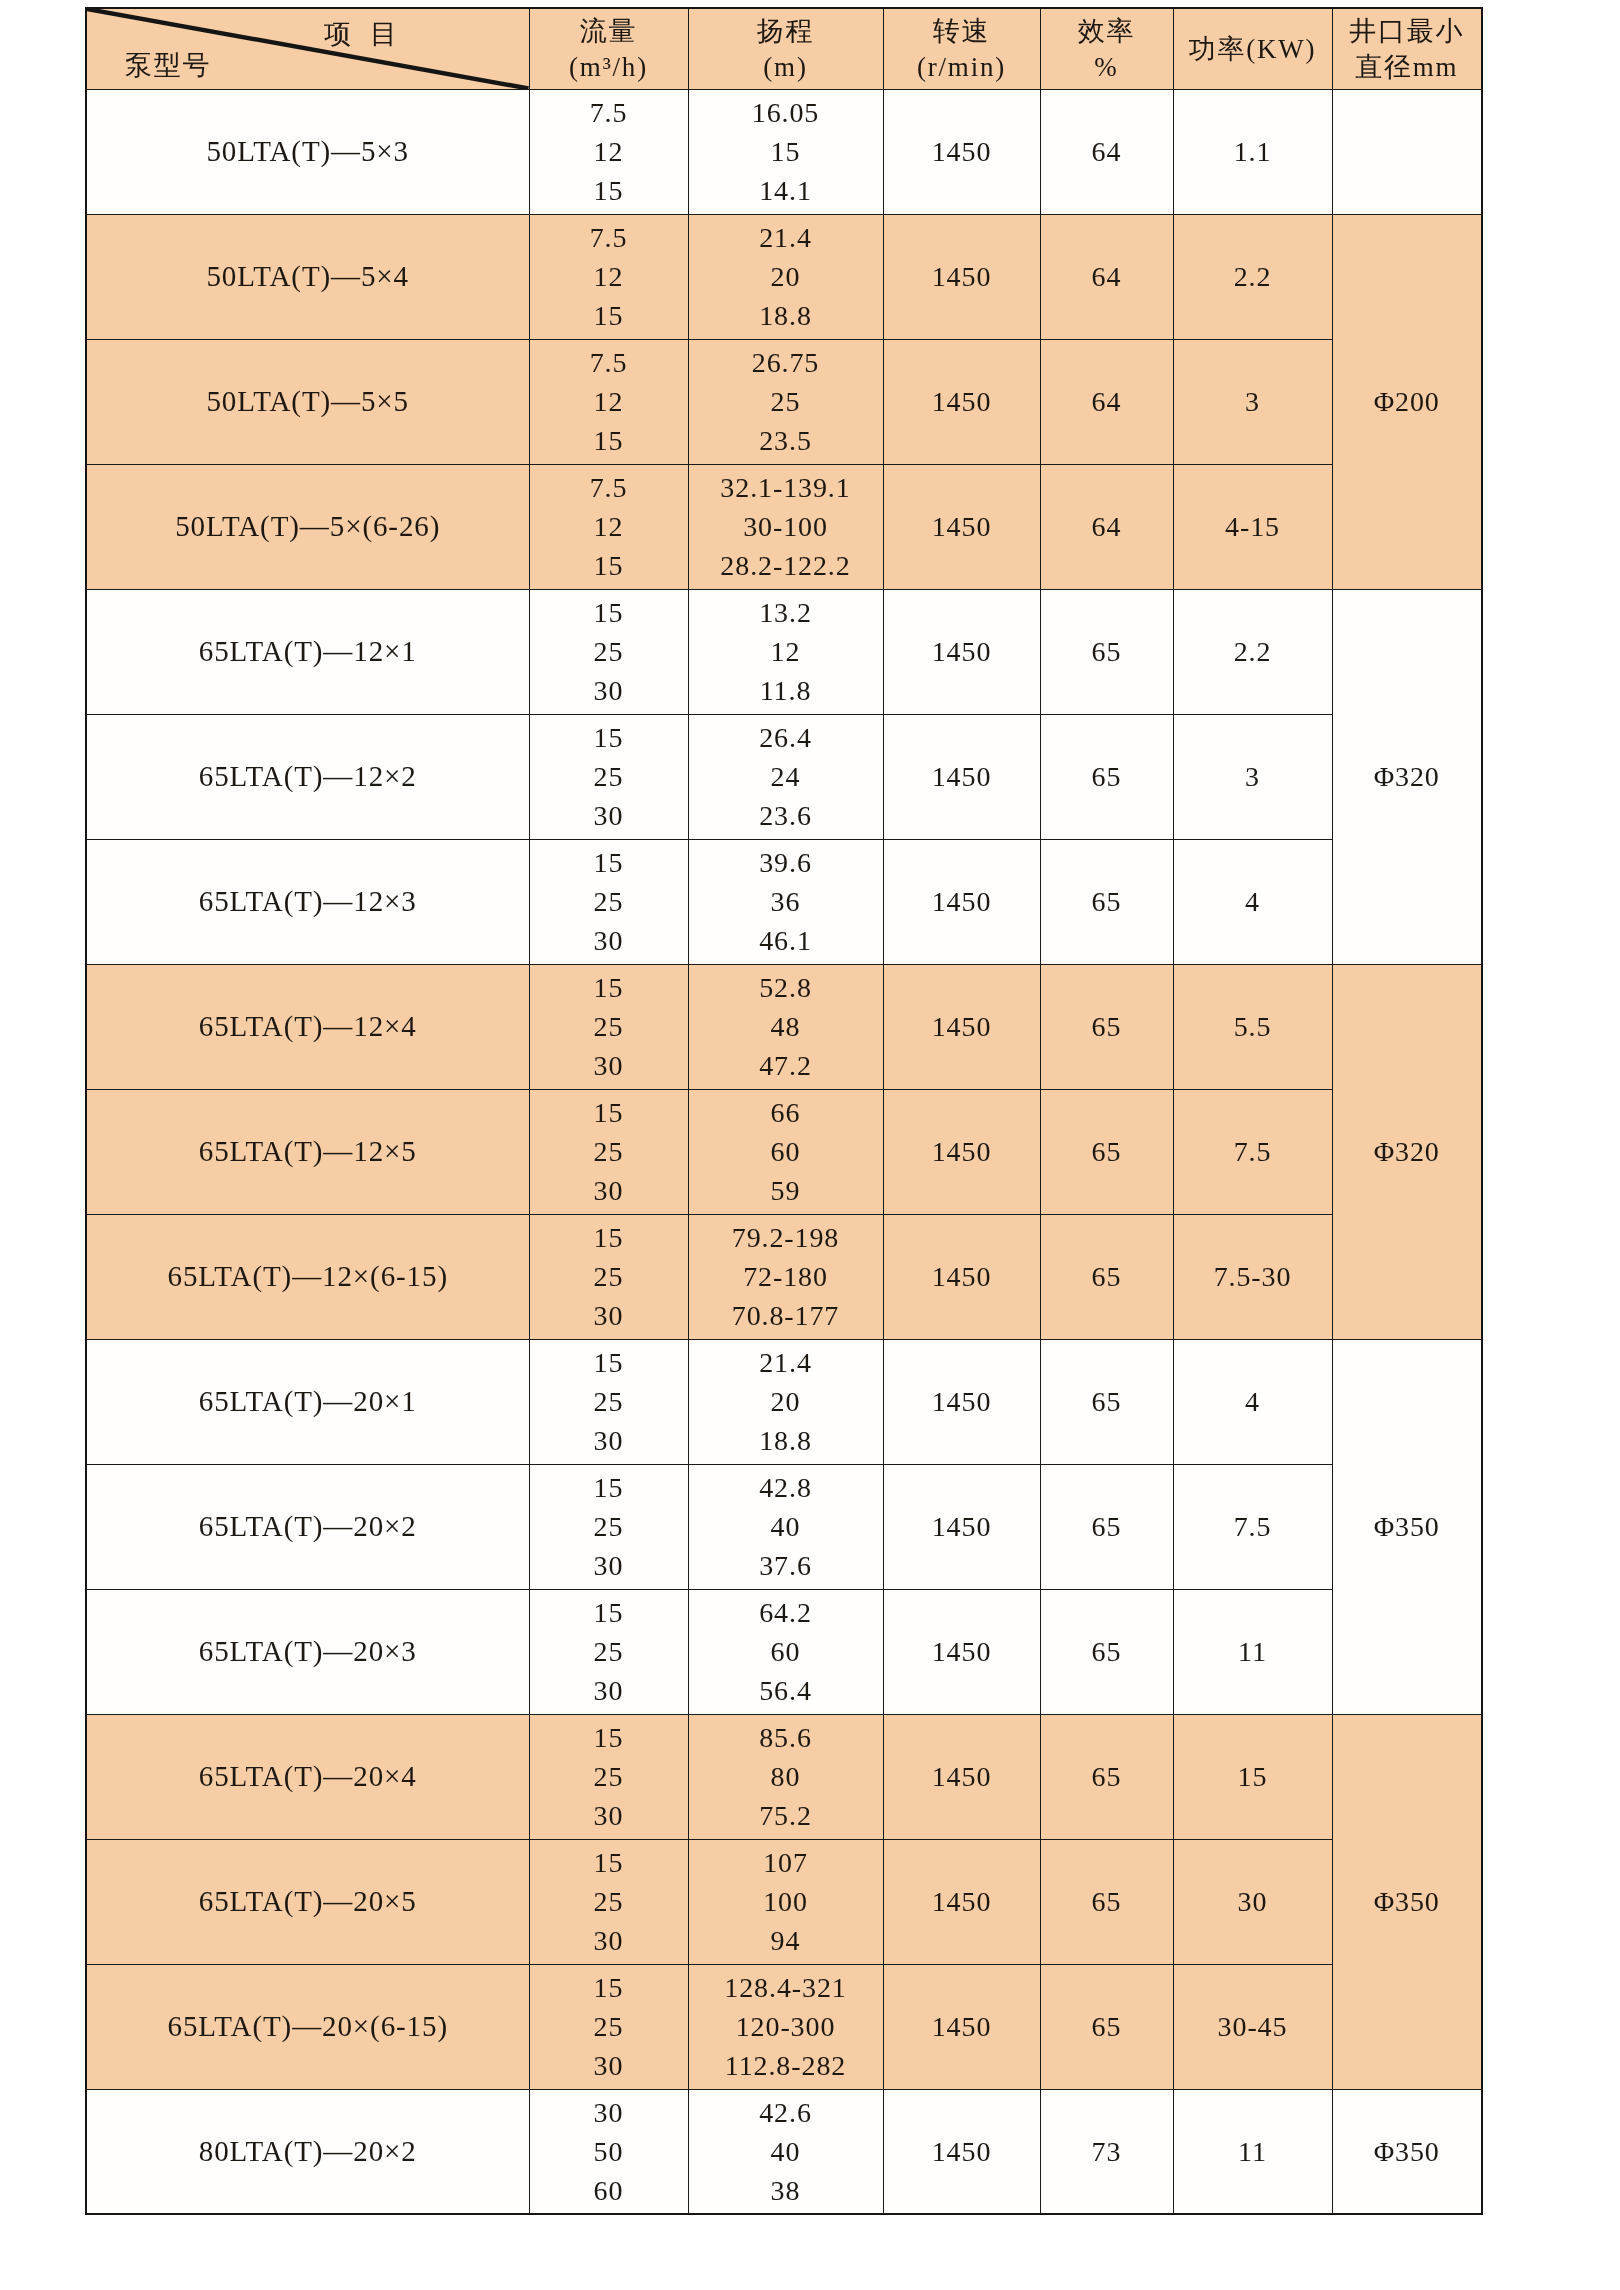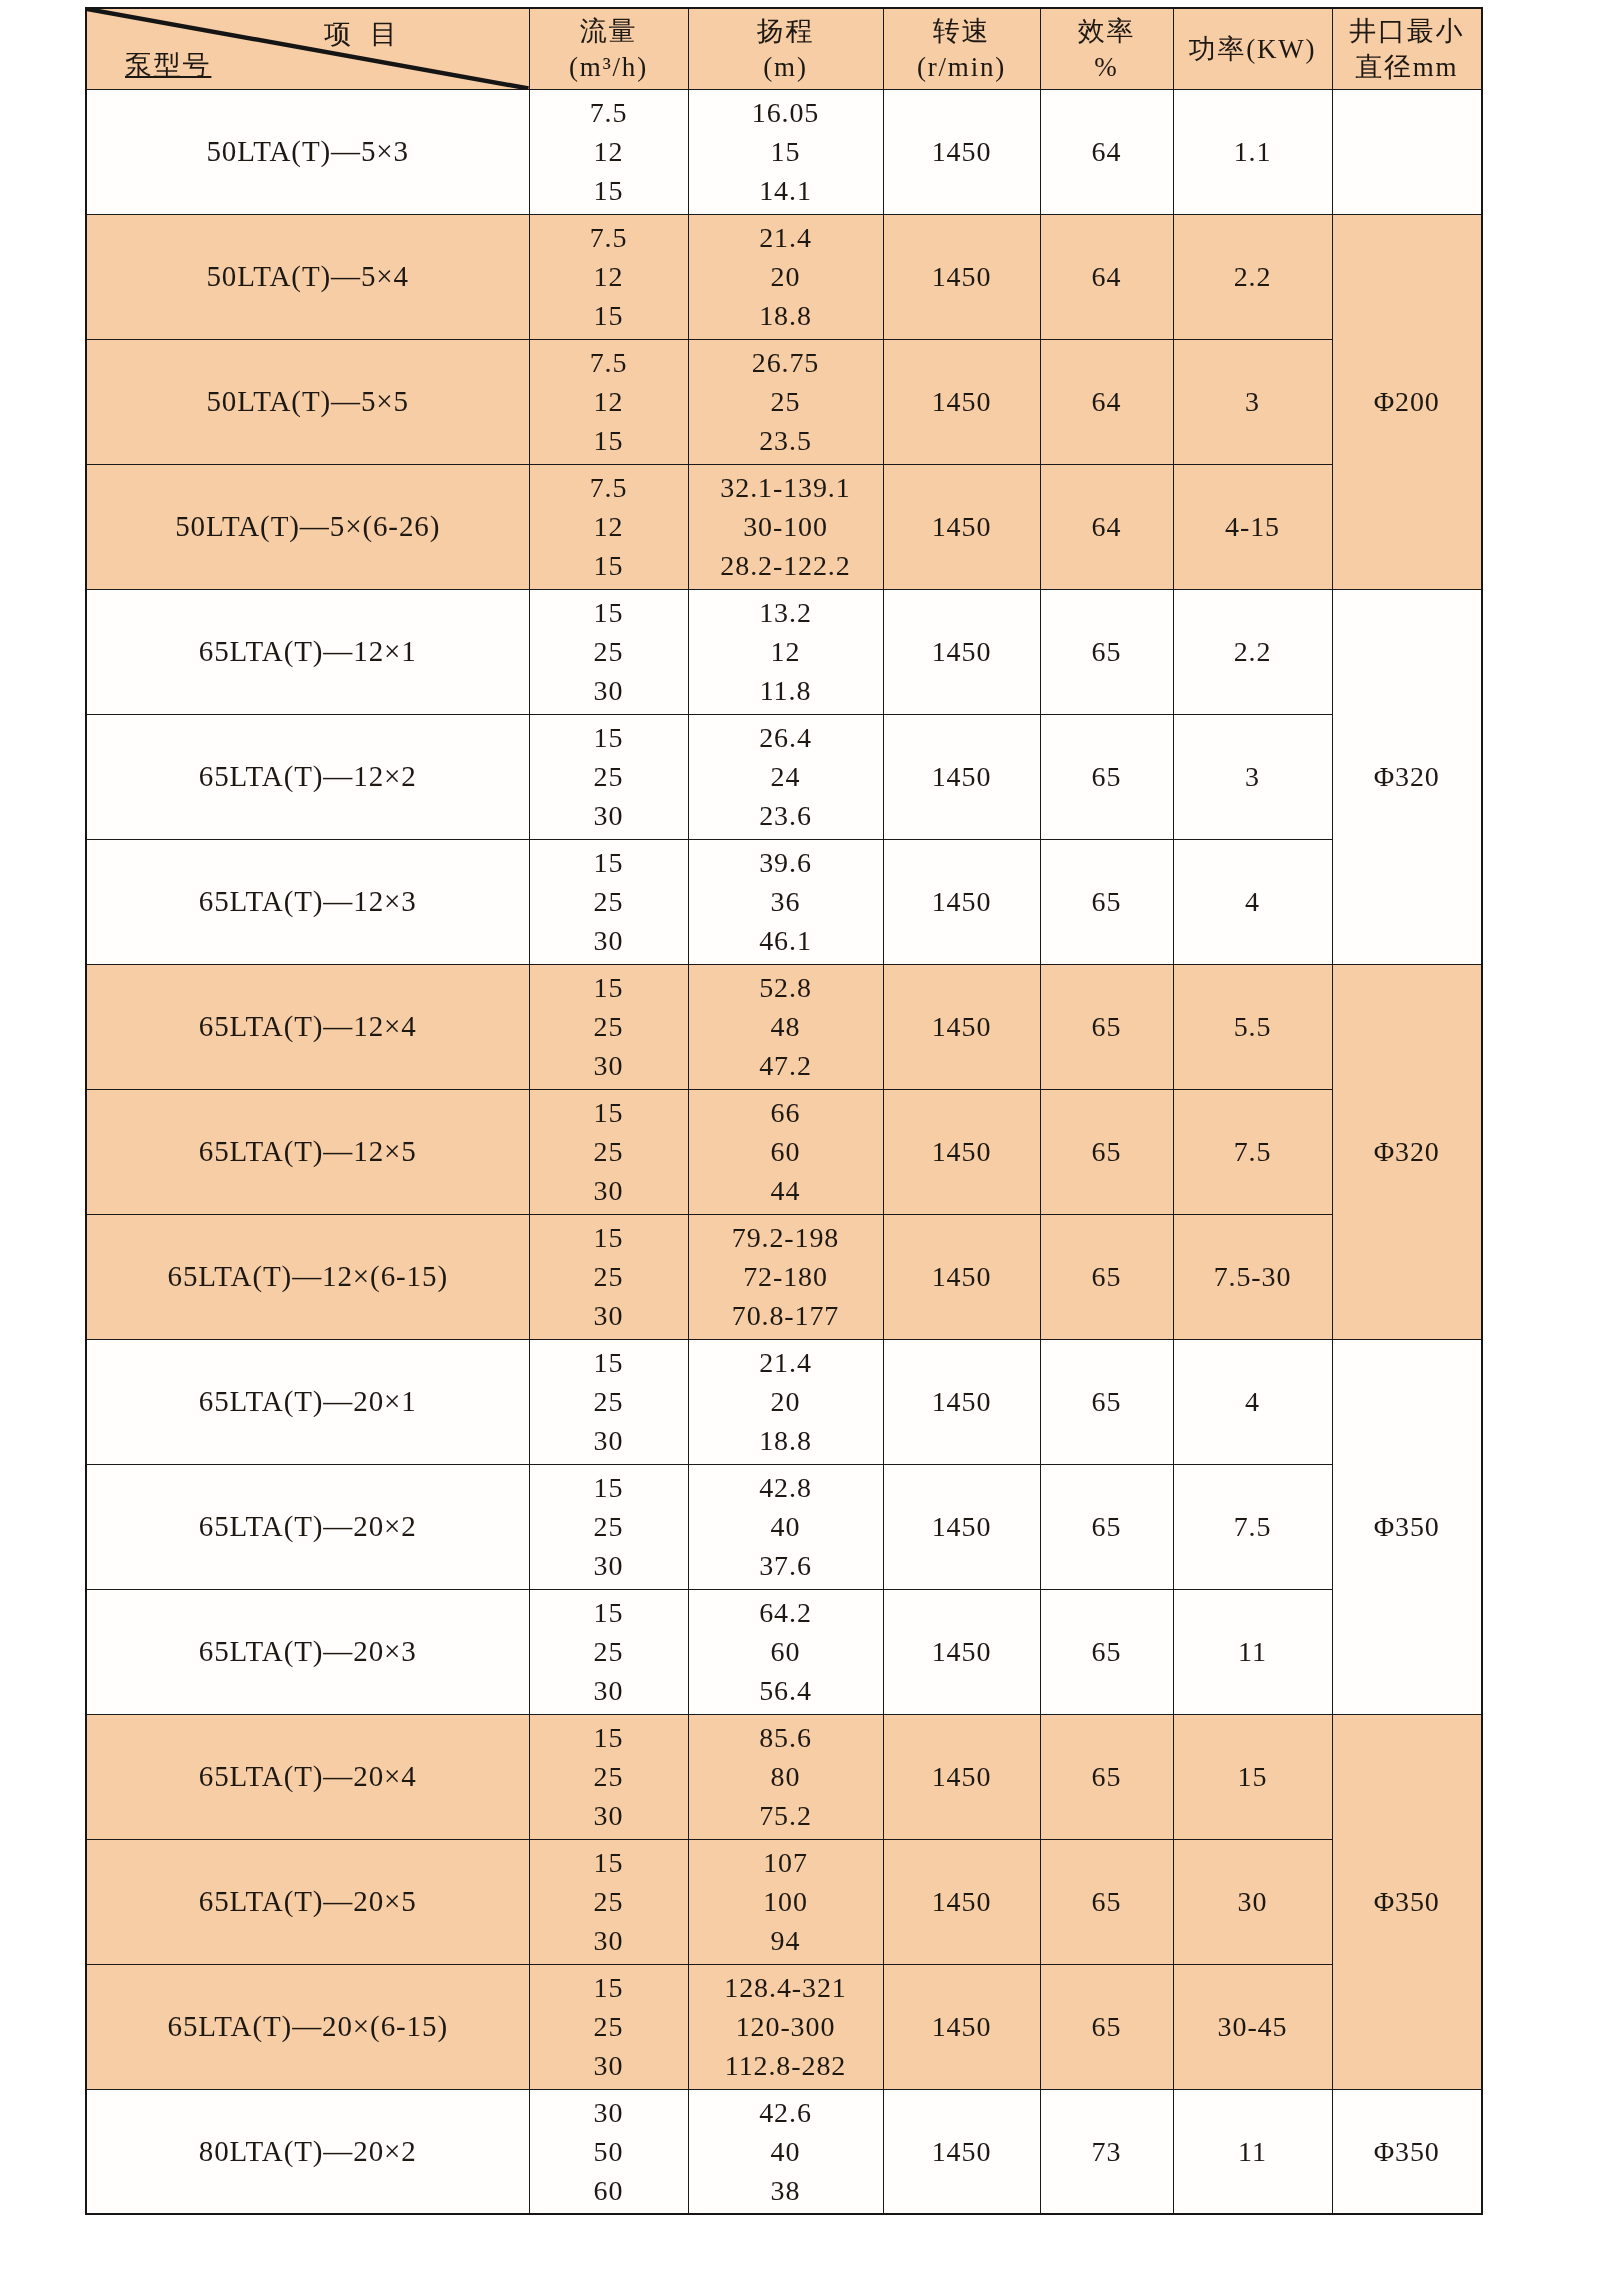--- a/index.html
+++ b/index.html
@@ -32,21 +32,21 @@
   .num{font-size:28px;line-height:39px;letter-spacing:0.9px;}
   .model{font-size:29px;letter-spacing:0.9px;}
   th.corner{position:relative;}
   th.corner svg{position:absolute;left:0;top:0;width:100%;height:100%;display:block;}
   .corner-top{
     position:absolute;top:7.2px;left:237px;
     font-size:27px;letter-spacing:1.8px;white-space:pre;
   }
   .corner-bottom{
     position:absolute;bottom:5.4px;left:38px;
-    font-size:27px;letter-spacing:1.8px;white-space:pre;text-decoration:underline;
+    font-size:27px;letter-spacing:1.8px;white-space:pre;
   }
 </style>
 </head>
 <body>
 
 <div class="page">
   <table class="spec">
     <colgroup>
       <col style="width:443px">
       <col style="width:159px">
@@ -300,21 +300,21 @@
             <div>65LTA(T)—12×5</div>
           </td>
           <td class="num cell-shaded">
             <div>15</div>
             <div>25</div>
             <div>30</div>
           </td>
           <td class="num cell-shaded">
             <div>66</div>
             <div>60</div>
-            <div>44</div>
+            <div>59</div>
           </td>
           <td class="num cell-shaded">
             <div>1450</div>
           </td>
           <td class="num cell-shaded">
             <div>65</div>
           </td>
           <td class="num cell-shaded">
             <div>7.5</div>
           </td>

